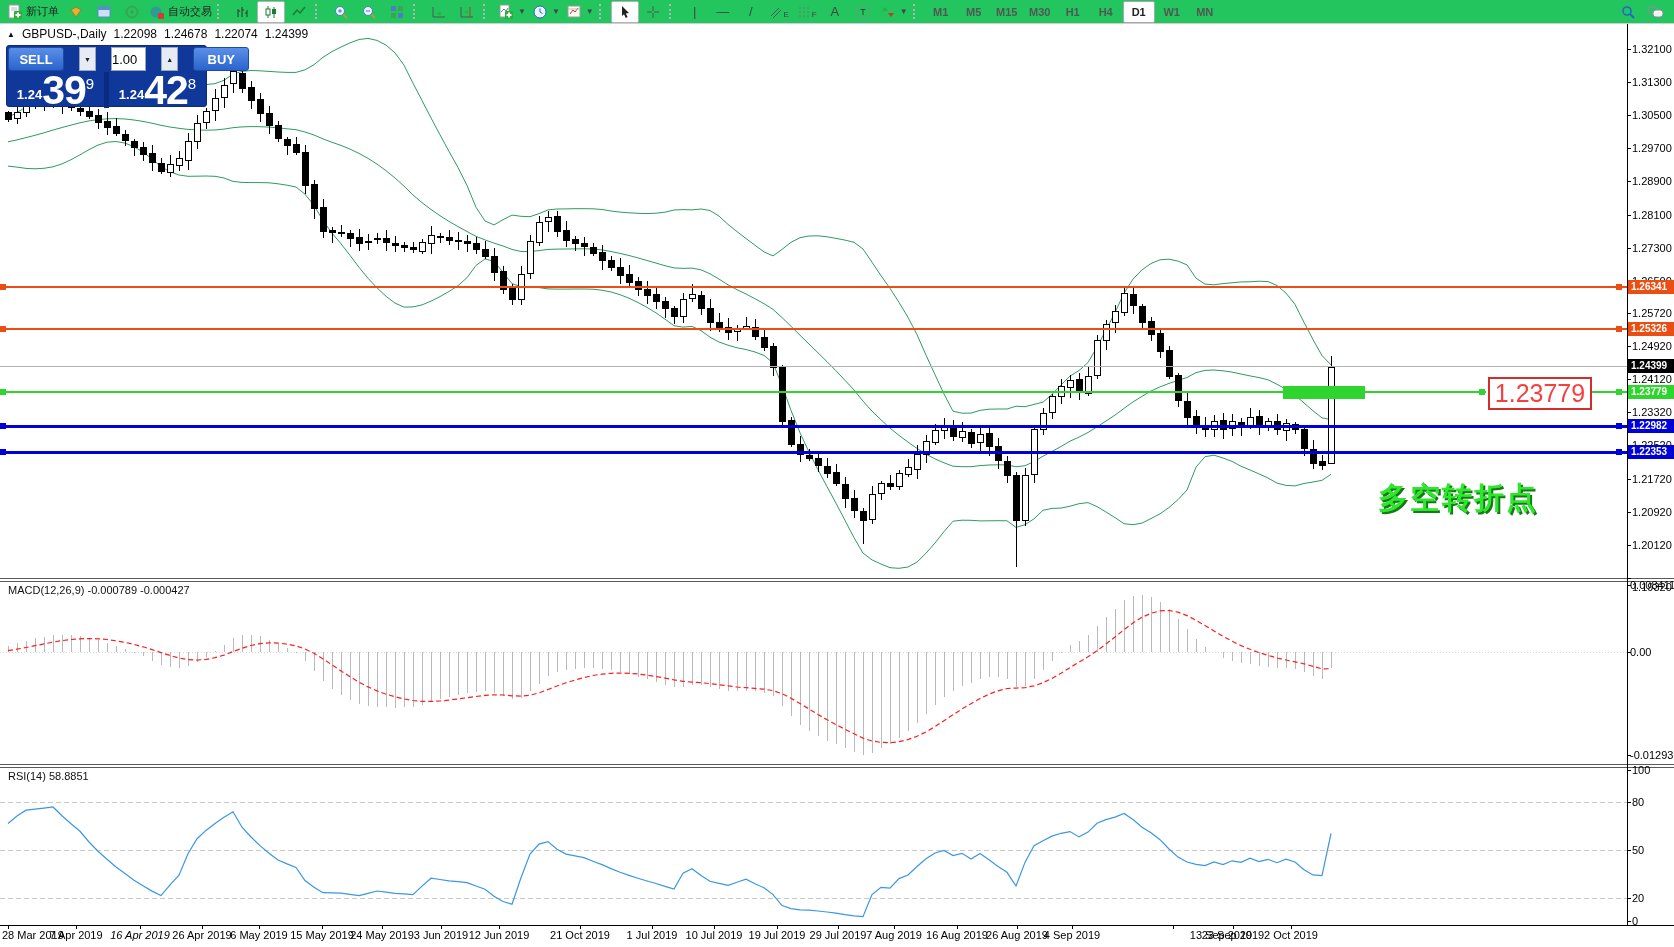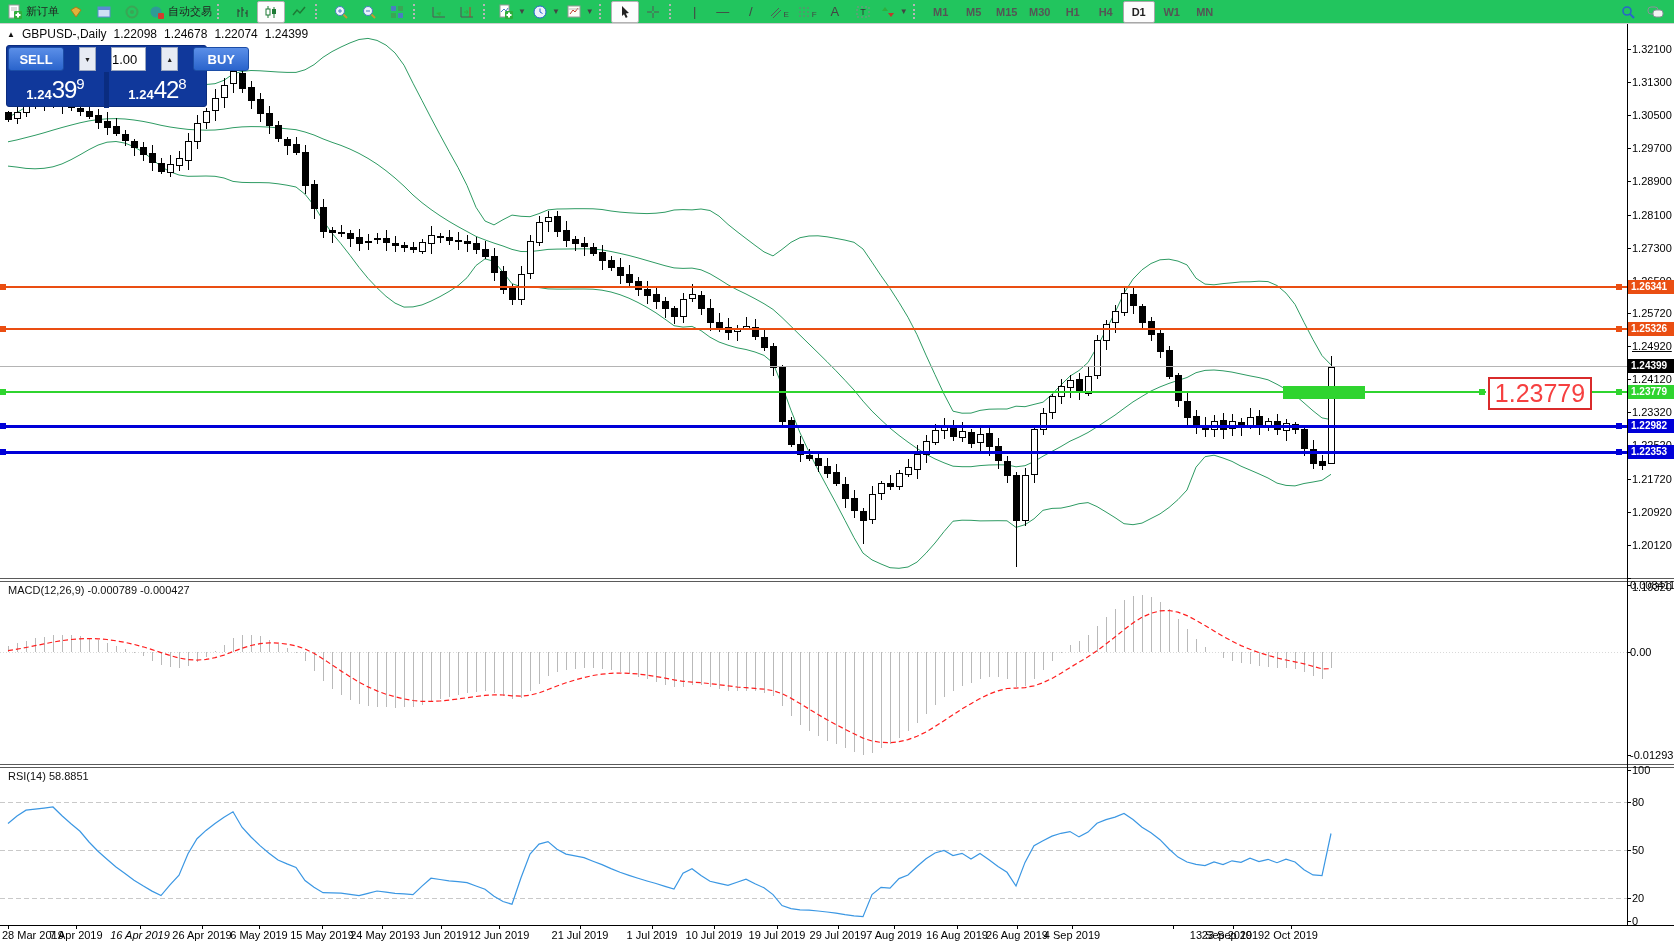--- a/index.html
+++ b/index.html
@@ -41,21 +41,21 @@
   .btn-trade{flex:0 0 56px;background:linear-gradient(#5b8fe8,#2a64cc);border:1px solid #1c4da6;border-radius:3px;
              color:#fff;font-weight:bold;font-size:13px;display:flex;align-items:center;justify-content:center;box-sizing:border-box;}
   .spin{flex:0 0 17px;background:#e7ebf4;border:1px solid #9aa7c0;display:flex;align-items:center;justify-content:center;
         font-size:7px;color:#222;box-sizing:border-box;}
   .vol{flex:1;background:#fff;border:1px solid #9aa7c0;display:flex;align-items:center;justify-content:flex-end;
        padding-right:8px;font-size:13px;color:#000;box-sizing:border-box;}
   .prow2{display:flex;height:36px;}
   .px{flex:1;display:flex;align-items:center;justify-content:center;color:#fff;}
   .px-div{width:5px;background:#0a2c80;}
   .px .sm{font-size:13px;font-weight:bold;margin-top:9px;}
-  .px .bg{font-size:24px;font-weight:400;line-height:1;letter-spacing:-1px;}
+  .px .bg{font-size:41px;font-weight:700;line-height:1;letter-spacing:-1px;}
   .px .sp{font-size:15px;margin-bottom:13px;}
   svg.ic{display:block;}
 </style>
 </head>
 <body>
 
 <div id="app">
 
   <div class="toolbar">
     <span class="tb">
@@ -829,32 +829,33 @@
         <span class="sm">1.24</span>
           <span class="bg">42</span>
           <span class="sp">8</span>
       </div>
     </div>
   </div>
 
   <div class="ind-label" style="top:584px;">MACD(12,26,9) -0.000789 -0.000427</div>
   <div class="ind-label" style="top:770px;">RSI(14) 58.8851</div>
   <div class="redbox">1.23779</div>
+  <div class="cn-note">多空转折点</div>
 
   <div id="labels">
       <div class="axlab" style="left: 1632px; top: 43px;">1.32100</div>
       <div class="axlab" style="left: 1632px; top: 76px;">1.31300</div>
       <div class="axlab" style="left: 1632px; top: 109px;">1.30500</div>
       <div class="axlab" style="left: 1632px; top: 142px;">1.29700</div>
       <div class="axlab" style="left: 1632px; top: 175px;">1.28900</div>
       <div class="axlab" style="left: 1632px; top: 209px;">1.28100</div>
       <div class="axlab" style="left: 1632px; top: 242px;">1.27300</div>
       <div class="axlab" style="left: 1632px; top: 275px;">1.26500</div>
       <div class="axlab" style="left: 1632px; top: 307px;">1.25720</div>
-      <div class="axlab" style="left: 1632px; top: 340px; text-decoration: underline;">1.24920</div>
+      <div class="axlab" style="left: 1632px; top: 340px;">1.24920</div>
       <div class="axlab" style="left: 1632px; top: 373px;">1.24120</div>
       <div class="axlab" style="left: 1632px; top: 406px;">1.23320</div>
       <div class="axlab" style="left: 1632px; top: 439px;">1.22520</div>
       <div class="axlab" style="left: 1632px; top: 473px;">1.21720</div>
       <div class="axlab" style="left: 1632px; top: 506px;">1.20920</div>
       <div class="axlab" style="left: 1632px; top: 539px;">1.20120</div>
       <div class="axlab" style="left: 1632px; top: 572px; margin-top: 9px;">1.19320</div>
       <div class="axlab" style="left: 1630px; top: 579px;">0.008411</div>
       <div class="axlab" style="left: 1630px; top: 646px;">0.00</div>
       <div class="axlab" style="left: 1630px; top: 749px;">-0.012931</div>
@@ -871,21 +872,21 @@
       <div class="tag" style="left: 1628px; top: 445px; background: rgb(0, 0, 216);">1.22353</div>
       <div class="datelab edge" style="left: 2px; top: 929px;">28 Mar 2019</div>
       <div class="datelab" style="left: 76px; top: 929px;">7 Apr 2019</div>
       <div class="datelab" style="left: 140px; top: 929px; font-style: italic;">16 Apr 2019</div>
       <div class="datelab" style="left: 202px; top: 929px;">26 Apr 2019</div>
       <div class="datelab" style="left: 259px; top: 929px;">6 May 2019</div>
       <div class="datelab" style="left: 322px; top: 929px;">15 May 2019</div>
       <div class="datelab" style="left: 382px; top: 929px;">24 May 2019</div>
       <div class="datelab" style="left: 441px; top: 929px;">3 Jun 2019</div>
       <div class="datelab" style="left: 499px; top: 929px;">12 Jun 2019</div>
-      <div class="datelab" style="left: 580px; top: 929px;">21 Jul 2019</div>
+      <div class="datelab" style="left: 580px; top: 929px;">21 Oct 2019</div>
       <div class="datelab" style="left: 652px; top: 929px;">1 Jul 2019</div>
       <div class="datelab" style="left: 714px; top: 929px;">10 Jul 2019</div>
       <div class="datelab" style="left: 777px; top: 929px;">19 Jul 2019</div>
       <div class="datelab" style="left: 838px; top: 929px;">29 Jul 2019</div>
       <div class="datelab" style="left: 894px; top: 929px;">7 Aug 2019</div>
       <div class="datelab" style="left: 957px; top: 929px;">16 Aug 2019</div>
       <div class="datelab" style="left: 1017px; top: 929px;">26 Aug 2019</div>
       <div class="datelab" style="left: 1072px; top: 929px;">4 Sep 2019</div>
       <div class="datelab" style="left: 1173px; top: 929px; margin-left: 48px;">13 Sep 2019</div>
       <div class="datelab" style="left: 1233px; top: 929px;">23 Sep 2019</div>

